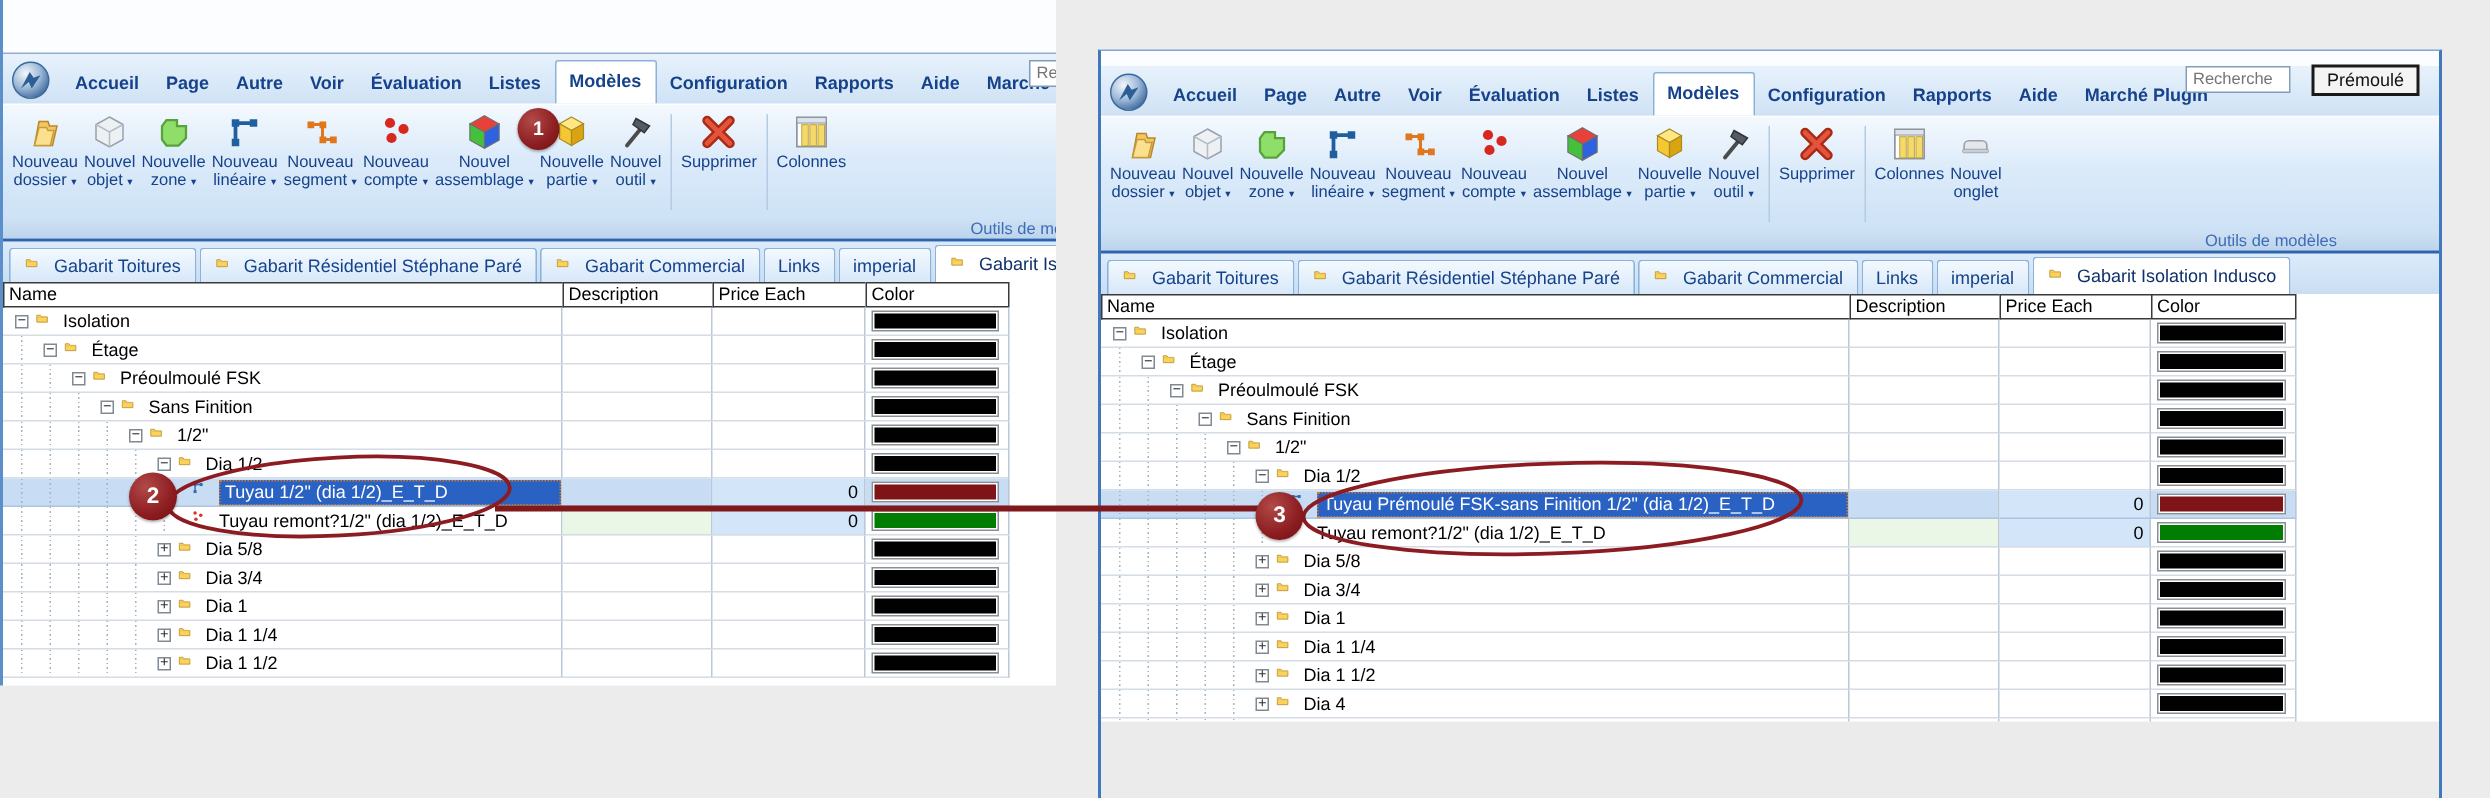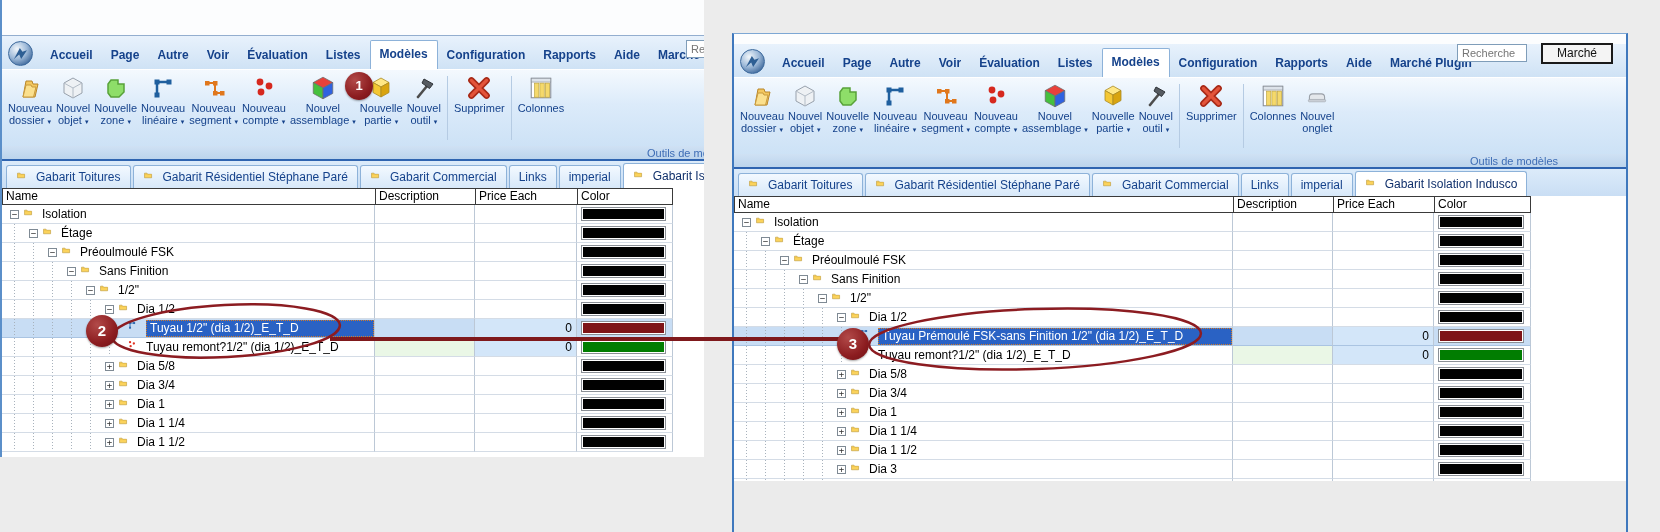--- a/index.html
+++ b/index.html
@@ -589,21 +589,21 @@
         <div class="menuitem">Voir</div>
         <div class="menuitem">Évaluation</div>
         <div class="menuitem">Listes</div>
         <div class="menuitem sel">Modèles</div>
         <div class="menuitem">Configuration</div>
         <div class="menuitem">Rapports</div>
         <div class="menuitem">Aide</div>
         <div class="menuitem">Marché Plugin</div>
       </div>
     <input class="searchbox" placeholder="Recherche" style="">
-    <button class="defaire">Marché</button>
+    <button class="defaire">Prémoulé</button>
   </div>
   <div class="ribbon">
       <div class="rbtn">
         <div class="ric">
           <span class="" style="display: inline-flex;">
             <svg width="24" height="24" viewBox="0 0 24 24">
               <path d="M5 21 L8 5 h6 l1 3 h5 l-3 13 z" fill="#f3c75f" stroke="#b8862b"></path>
               <path d="M5 21 L8 9 h5 l1 2 h4 l-2.5 10 z" fill="#fbe08e" stroke="#c89a3c"></path>
             </svg>
           </span>
@@ -1077,21 +1077,21 @@
         <div class="grow">
           <div class="gcell namecell" style="width: 499px;">
             <div class="tree" style="padding-left: 103px; background-image: repeating-linear-gradient(rgb(168, 178, 188) 0px, rgb(168, 178, 188) 1px, transparent 1px, transparent 3px), repeating-linear-gradient(rgb(168, 178, 188) 0px, rgb(168, 178, 188) 1px, transparent 1px, transparent 3px), repeating-linear-gradient(rgb(168, 178, 188) 0px, rgb(168, 178, 188) 1px, transparent 1px, transparent 3px), repeating-linear-gradient(rgb(168, 178, 188) 0px, rgb(168, 178, 188) 1px, transparent 1px, transparent 3px), repeating-linear-gradient(rgb(168, 178, 188) 0px, rgb(168, 178, 188) 1px, transparent 1px, transparent 3px); background-position: 12px 0px, 31px 0px, 50px 0px, 69px 0px, 88px 0px; background-size: 1px 100%; background-repeat: no-repeat;">
               <span class="expbox">+</span>
               <span class="tlabel" style="display: inline-flex;">
                 <svg width="15" height="13" viewBox="0 0 24 24">
                   <path d="M1 4 h4.5 l1.5 2 H14 v6.5 H1 z" fill="#fbd35c" stroke="#b38f2f"></path>
                   <path d="M1 6.5 H14" stroke="#e9bd45"></path>
                 </svg>
               </span>
-              <span class="tlabel">Dia 3</span>
+              <span class="tlabel">Dia 4</span>
             </div>
           </div>
           <div class="gcell" style="width: 100px;"></div>
           <div class="gcell pricecell" style="width: 101px;"></div>
           <div class="gcell colorcell" style="width: 97px;">
             <div class="bar">
               <div style="background: rgb(1, 1, 1);"></div>
             </div>
           </div>
         </div>

